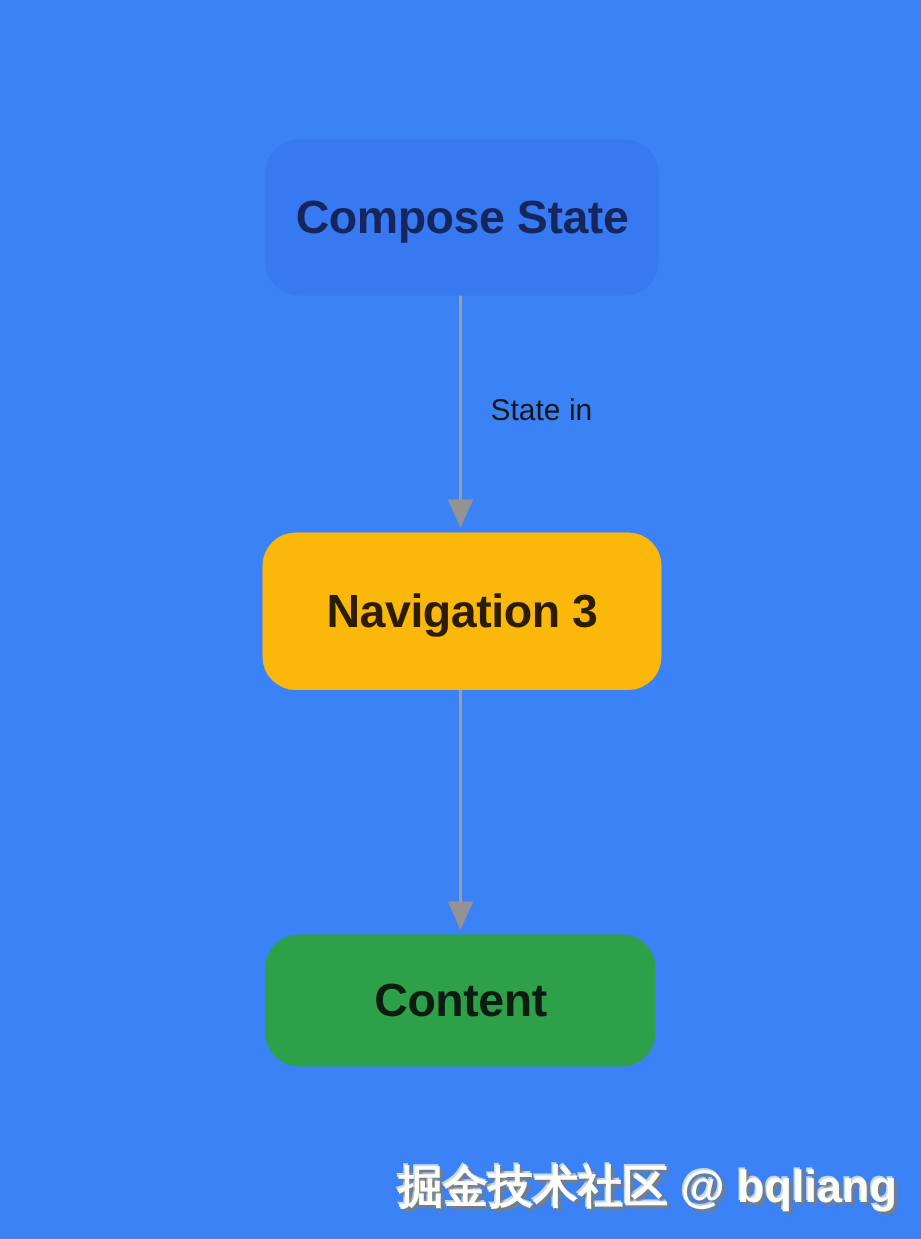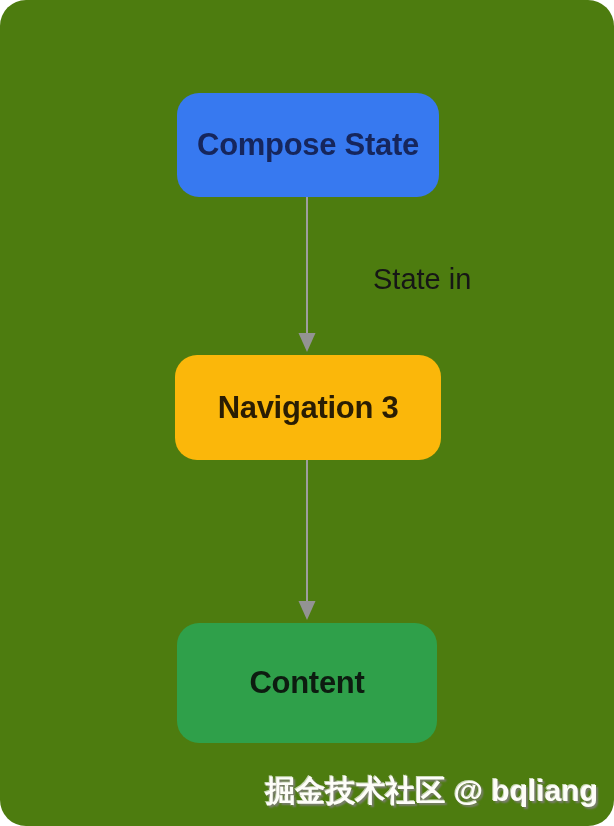--- a/index.html
+++ b/index.html
@@ -4,23 +4,22 @@
 <style>
   html, body {
     margin: 0;
     padding: 0;
     font-family: "Liberation Sans", sans-serif;
   }
   .canvas {
     position: relative;
     width: 614px;
     height: 826px;
-    background: #4d7c0f;
+    background: #3b82f6;
     overflow: hidden;
-    border-radius: 26px;
   }
   .node {
     position: absolute;
     border-radius: 22px;
     display: flex;
     align-items: center;
     justify-content: center;
     font-size: 31px;
     font-weight: 700;
     letter-spacing: -0.3px;
@@ -34,37 +33,36 @@
   .node-navigation {
     left: 175px;
     top: 355px;
     width: 266px;
     height: 105px;
   }
   .node-content {
     left: 177px;
     top: 623px;
     width: 260px;
-    height: 120px;
+    height: 88px;
   }
   .connector {
     position: absolute;
     left: 297px;
     width: 20px;
   }
   .connector-1 { top: 197px; height: 156px; }
   .connector-2 { top: 460px; height: 161px; }
   .edge-label {
     position: absolute;
     left: 327px;
-    font-size: 29px;
+    font-size: 20px;
     font-weight: 400;
     color: #161616;
     white-space: nowrap;
-    margin-left: 46px;
   }
   .edge-label-1 { top: 263px; }
   .edge-label-2 { top: 523px; }
   .watermark {
     position: absolute;
     right: 16px;
     bottom: 14px;
     font-size: 30px;
     font-weight: 700;
     color: #FDFDF8;

